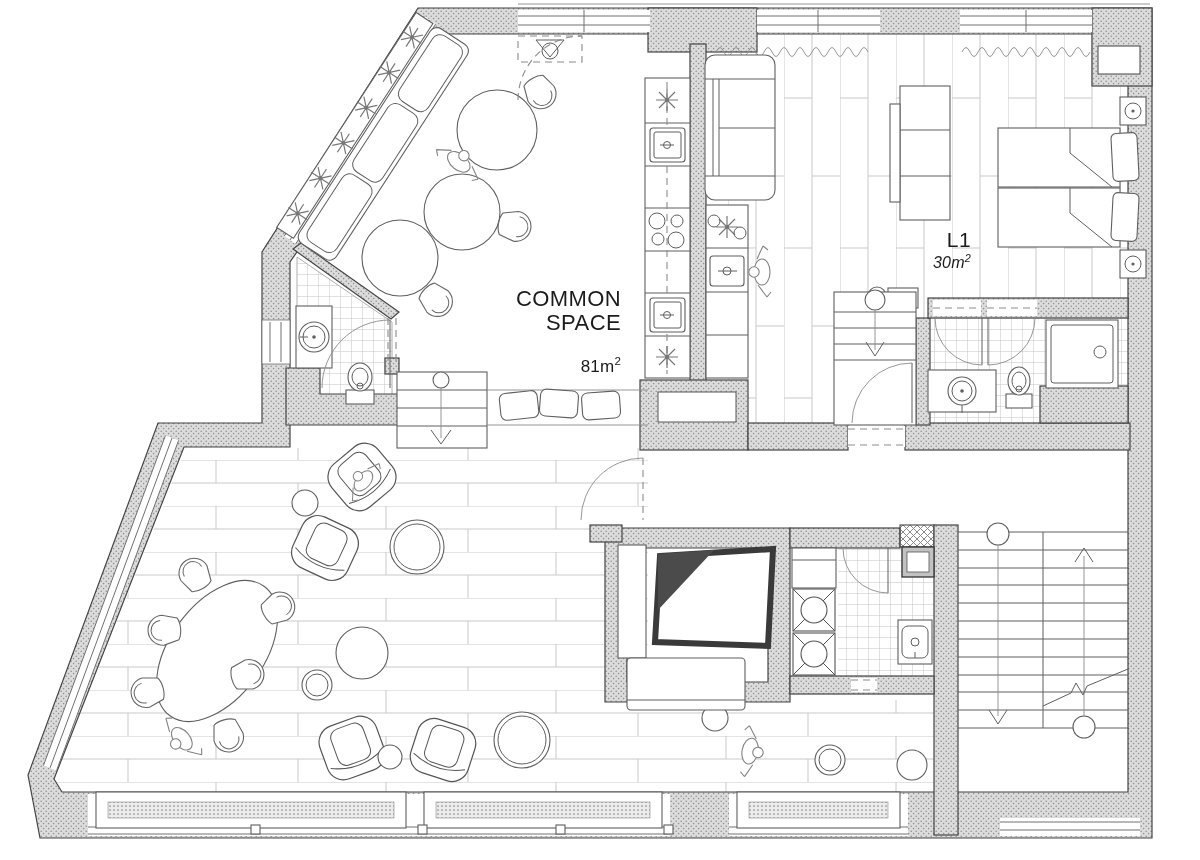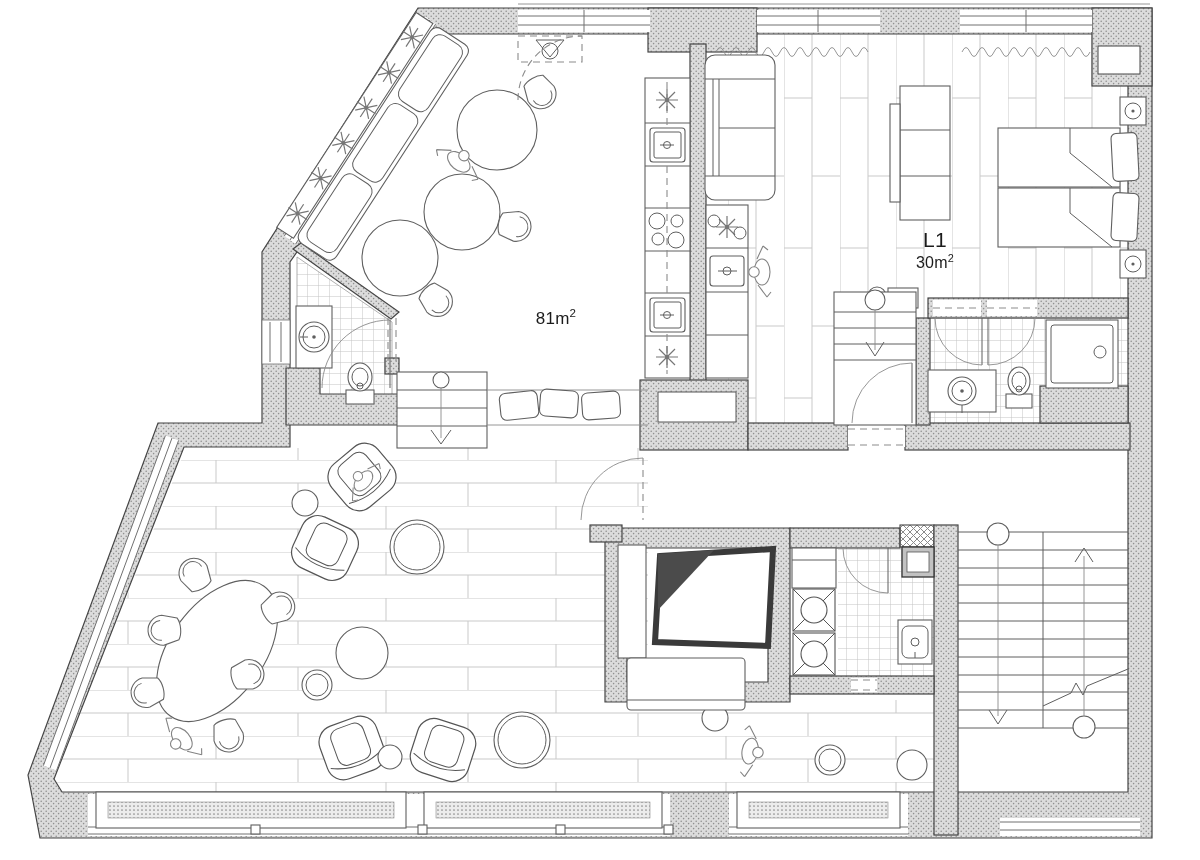--- a/index.html
+++ b/index.html
@@ -1,26 +1,26 @@
 <!DOCTYPE html>
 <html><head>
 <meta charset="utf-8">
 <style>
   html,body{margin:0;padding:0;background:#fff;}
   .stage{position:relative;width:1200px;height:860px;background:#fff;overflow:hidden;
          font-family:"Liberation Sans",sans-serif;}
   .stage svg{position:absolute;left:0;top:0;}
-  .lbl{position:absolute;text-align:center;color:#1b1b1b;}
+  .lbl{position:absolute;text-align:right;color:#1b1b1b;}
   .lbl .nm{letter-spacing:.4px;}
   .lbl .ar{letter-spacing:.2px;}
   .lbl sup{font-size:68%;}
   .lbl-common{left:491px;top:287px;width:130px;font-size:22px;line-height:1.1;}
   .lbl-common .ar{font-size:17px;margin-top:20px;}
   .lbl-l1{left:899px;top:228px;width:72px;font-size:21px;line-height:1.12;}
-  .lbl-l1 .ar{font-size:16px;}
+  .lbl-l1 .ar{font-size:16px;font-style:italic;}
   
   .wl{fill:url(#pw);stroke:#454545;stroke-width:1.2;}
   .fx{fill:#fff;stroke:#5f5f5f;stroke-width:1.1;}
   .fx2{fill:none;stroke:#5f5f5f;stroke-width:1;}
   .thin{fill:none;stroke:#8b8b8b;stroke-width:.9;}
   .dash{fill:none;stroke:#8b8b8b;stroke-width:1.1;stroke-dasharray:7 5;}
   .glz{fill:none;stroke:#707070;stroke-width:1;}
   .wwin{fill:#fff;}
 </style>
 </head>
@@ -375,19 +375,20 @@
     <circle class="fx" cx="1084" cy="727" r="11"></circle>
     <path class="thin" d="M1084,716 V556"></path>
     <path class="fx2" d="M1075,562 L1084,548 L1093,562"></path>
     <path class="fx2" d="M1043,706 L1071,693 L1076,683 L1083,695 L1087,686 L1128,669"></path>
   </g>
 
   <use href="#person" transform="translate(757 272) rotate(-90)"></use>
 </svg>
 
 <div class="lbl lbl-common">
+  <div class="nm">COMMON SPACE</div>
   <div class="ar"><span>81m</span><sup>2</sup></div>
 </div>
 <div class="lbl lbl-l1">
   <div class="nm">L1</div>
   <div class="ar"><span>30m</span><sup>2</sup></div>
 </div>
 </div>
 
 </body></html>

